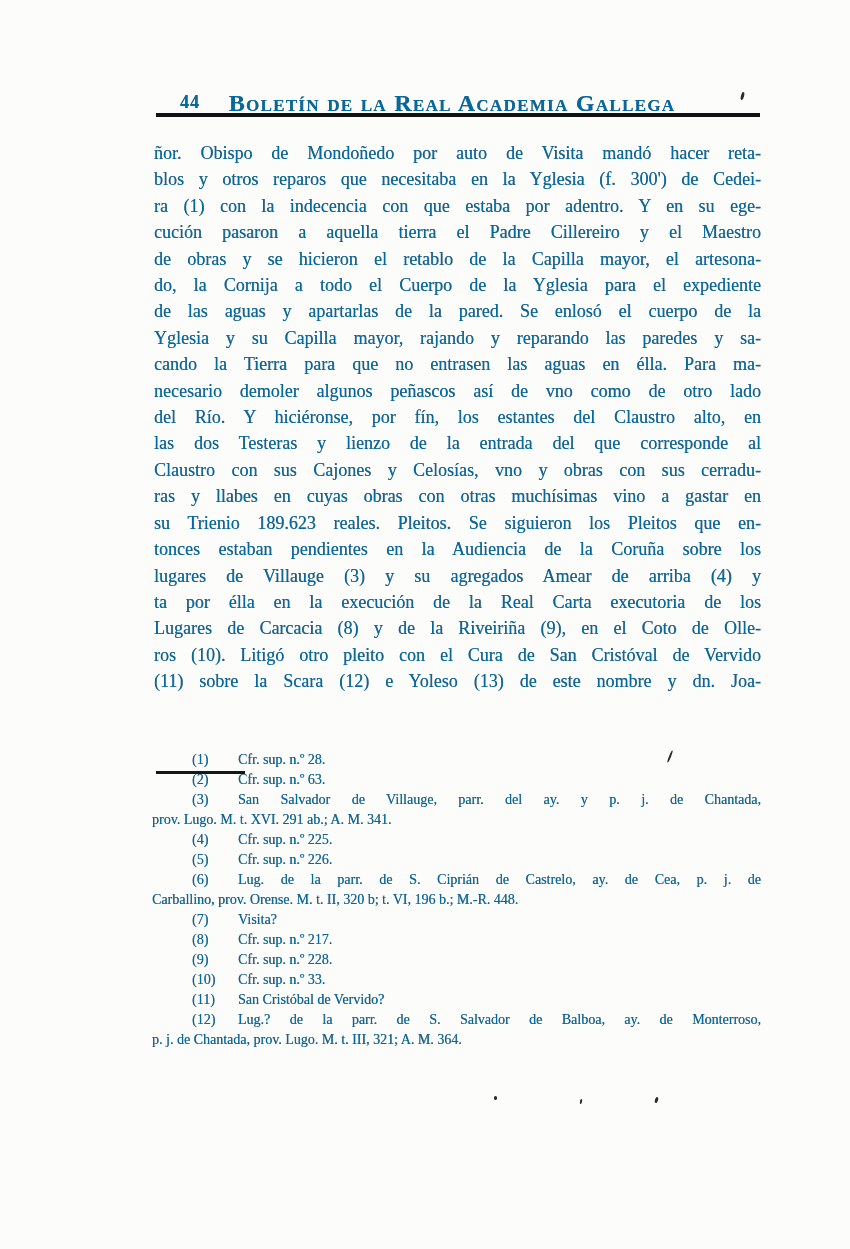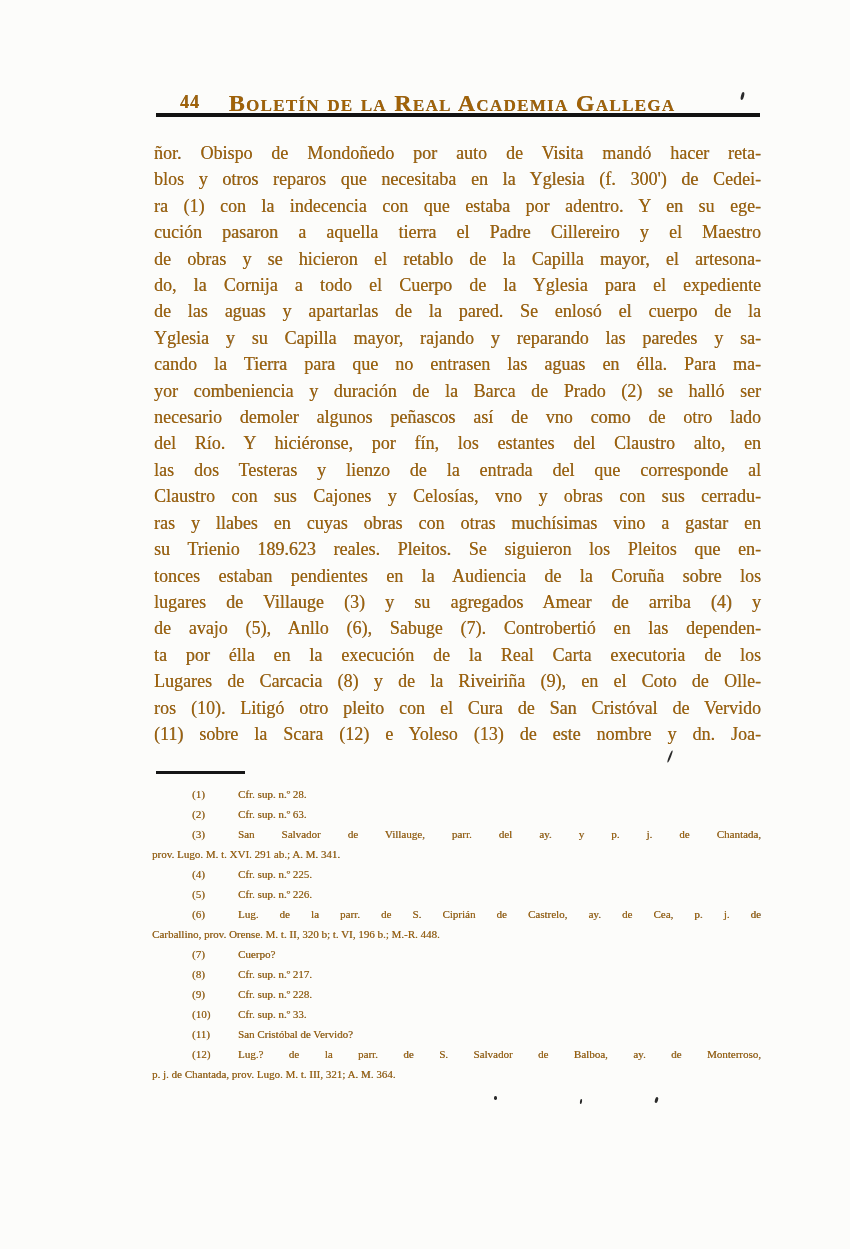--- a/index.html
+++ b/index.html
@@ -2,21 +2,21 @@
 <html><head>
 <meta charset="utf-8">
 <style>
   html, body { margin: 0; padding: 0; background: #ffffff; }
   .page {
     position: relative;
     width: 850px;
     height: 1249px;
     background: #fcfcfa;
     font-family: "Liberation Serif", "DejaVu Serif", serif;
-    color: #a16207;
+    color: #0369a1;
     overflow: hidden;
   }
   .ink { text-shadow: 0.3px 0.3px 0 rgba(27,25,22,0.55); }
 
   
   .page-num {
     position: absolute; left: 180px; top: 92px;
     font-size: 18px; font-weight: bold; letter-spacing: 1px;
   }
   .journal-title {
@@ -45,22 +45,22 @@
     white-space: normal;
   }
 
   
   .fn-rule {
     position: absolute; left: 156px; top: 771px;
     width: 89px; height: 2.5px;
     background: #161616;
   }
   .footnotes-block {
-    position: absolute; left: 152px; top: 784px; width: 609px;
-    font-size: 11px; line-height: 20px;
+    position: absolute; left: 152px; top: 750px; width: 609px;
+    font-size: 14px; line-height: 20px;
   }
   .fline.first { padding-left: 40px; }
   .fline.just { text-align: justify; text-align-last: justify; }
   .fnum { display: inline-block; min-width: 46px; }
 
   
   .speck { position: absolute; background: #2b2b2b; border-radius: 45%; }
   .speck.a { left: 741px; top: 92px;  width: 3px; height: 8px; transform: rotate(14deg); }
   .speck.b { left: 669px; top: 750px; width: 2px; height: 13px; transform: rotate(22deg); }
   .speck.c { left: 494px; top: 1096px; width: 3px; height: 4px; }
@@ -81,48 +81,46 @@
   <div class="body-block ink">
       <div class="bline">ñor. Obispo de Mondoñedo por auto de Visita mandó hacer reta-</div>
       <div class="bline">blos y otros reparos que necesitaba en la Yglesia (f. 300') de Cedei-</div>
       <div class="bline">ra (1) con la indecencia con que estaba por adentro. Y en su ege-</div>
       <div class="bline">cución pasaron a aquella tierra el Padre Cillereiro y el Maestro</div>
       <div class="bline">de obras y se hicieron el retablo de la Capilla mayor, el artesona-</div>
       <div class="bline">do, la Cornija a todo el Cuerpo de la Yglesia para el expediente</div>
       <div class="bline">de las aguas y apartarlas de la pared. Se enlosó el cuerpo de la</div>
       <div class="bline">Yglesia y su Capilla mayor, rajando y reparando las paredes y sa-</div>
       <div class="bline">cando la Tierra para que no entrasen las aguas en élla. Para ma-</div>
-      <div class="bline">yor combeniencia y duración de la Barca de Prado (2) se halló ser</div>
       <div class="bline">necesario demoler algunos peñascos así de vno como de otro lado</div>
       <div class="bline">del Río. Y hiciéronse, por fín, los estantes del Claustro alto, en</div>
       <div class="bline">las dos Testeras y lienzo de la entrada del que corresponde al</div>
       <div class="bline">Claustro con sus Cajones y Celosías, vno y obras con sus cerradu-</div>
       <div class="bline">ras y llabes en cuyas obras con otras muchísimas vino a gastar en</div>
       <div class="bline">su Trienio 189.623 reales. Pleitos. Se siguieron los Pleitos que en-</div>
       <div class="bline">tonces estaban pendientes en la Audiencia de la Coruña sobre los</div>
       <div class="bline">lugares de Villauge (3) y su agregados Amear de arriba (4) y</div>
-      <div class="bline">de avajo (5), Anllo (6), Sabuge (7). Controbertió en las dependen-</div>
       <div class="bline">ta por élla en la execución de la Real Carta executoria de los</div>
       <div class="bline">Lugares de Carcacia (8) y de la Riveiriña (9), en el Coto de Olle-</div>
       <div class="bline">ros (10). Litigó otro pleito con el Cura de San Cristóval de Vervido</div>
       <div class="bline">(11) sobre la Scara (12) e Yoleso (13) de este nombre y dn. Joa-</div>
     </div>
 
   <div class="fn-rule"></div>
 
   <div class="footnotes-block ink">
       <div class="fline first"><span class="fnum">(1)</span><span>Cfr. sup. n.º 28.</span></div>
       <div class="fline first"><span class="fnum">(2)</span><span>Cfr. sup. n.º 63.</span></div>
       <div class="fline first just"><span class="fnum">(3)</span><span>San Salvador de Villauge, parr. del ay. y p. j. de Chantada,</span></div>
       <div class="fline cont"><span>prov. Lugo. M. t. XVI. 291 ab.; A. M. 341.</span></div>
       <div class="fline first"><span class="fnum">(4)</span><span>Cfr. sup. n.º 225.</span></div>
       <div class="fline first"><span class="fnum">(5)</span><span>Cfr. sup. n.º 226.</span></div>
       <div class="fline first just"><span class="fnum">(6)</span><span>Lug. de la parr. de S. Ciprián de Castrelo, ay. de Cea, p. j. de</span></div>
       <div class="fline cont"><span>Carballino, prov. Orense. M. t. II, 320 b; t. VI, 196 b.; M.-R. 448.</span></div>
-      <div class="fline first"><span class="fnum">(7)</span><span>Cuerpo?</span></div>
+      <div class="fline first"><span class="fnum">(7)</span><span>Visita?</span></div>
       <div class="fline first"><span class="fnum">(8)</span><span>Cfr. sup. n.º 217.</span></div>
       <div class="fline first"><span class="fnum">(9)</span><span>Cfr. sup. n.º 228.</span></div>
       <div class="fline first"><span class="fnum">(10)</span><span>Cfr. sup. n.º 33.</span></div>
       <div class="fline first"><span class="fnum">(11)</span><span>San Cristóbal de Vervido?</span></div>
       <div class="fline first just"><span class="fnum">(12)</span><span>Lug.? de la parr. de S. Salvador de Balboa, ay. de Monterroso,</span></div>
       <div class="fline cont"><span>p. j. de Chantada, prov. Lugo. M. t. III, 321; A. M. 364.</span></div>
     </div>
 
   <div class="speck a"></div>
   <div class="speck b"></div>

